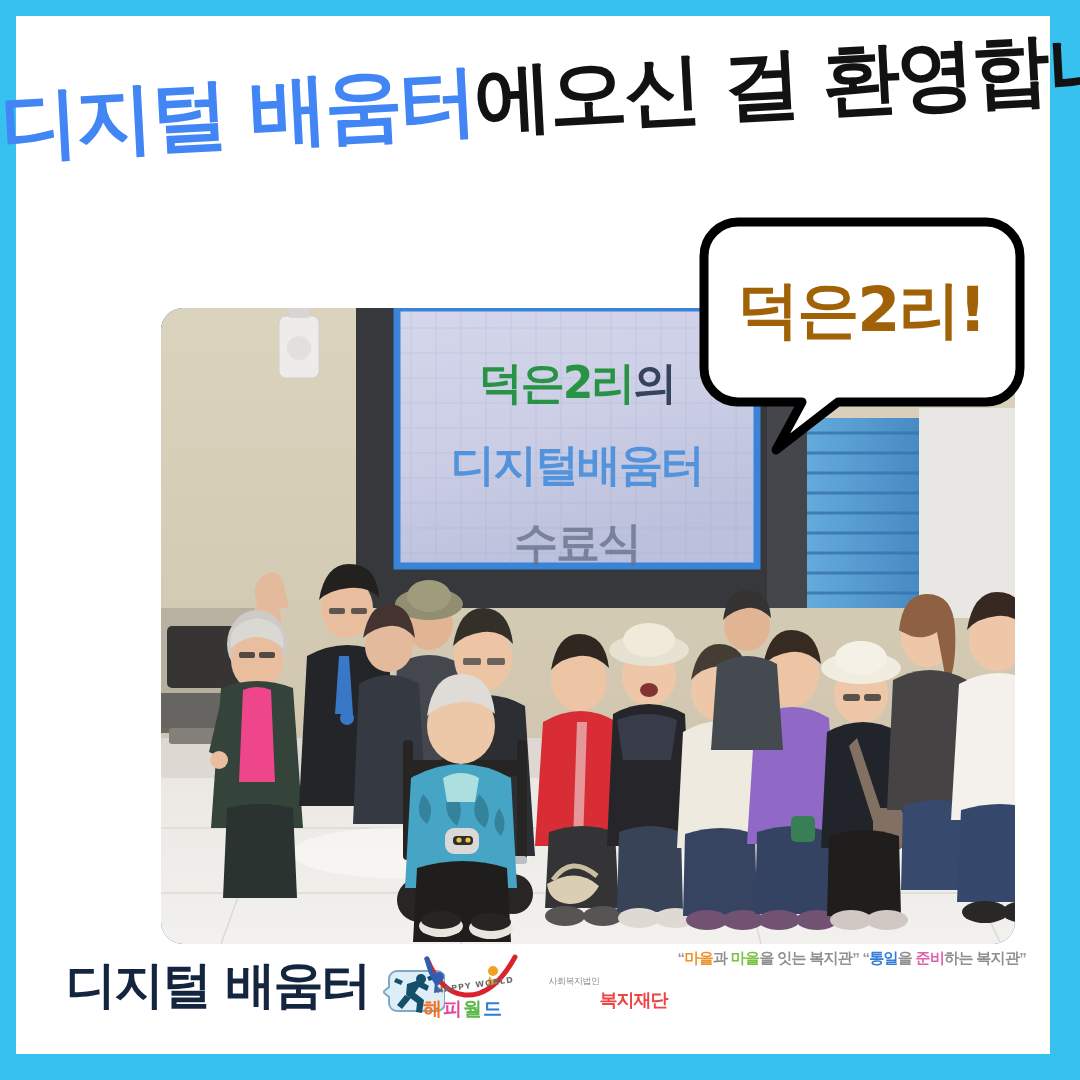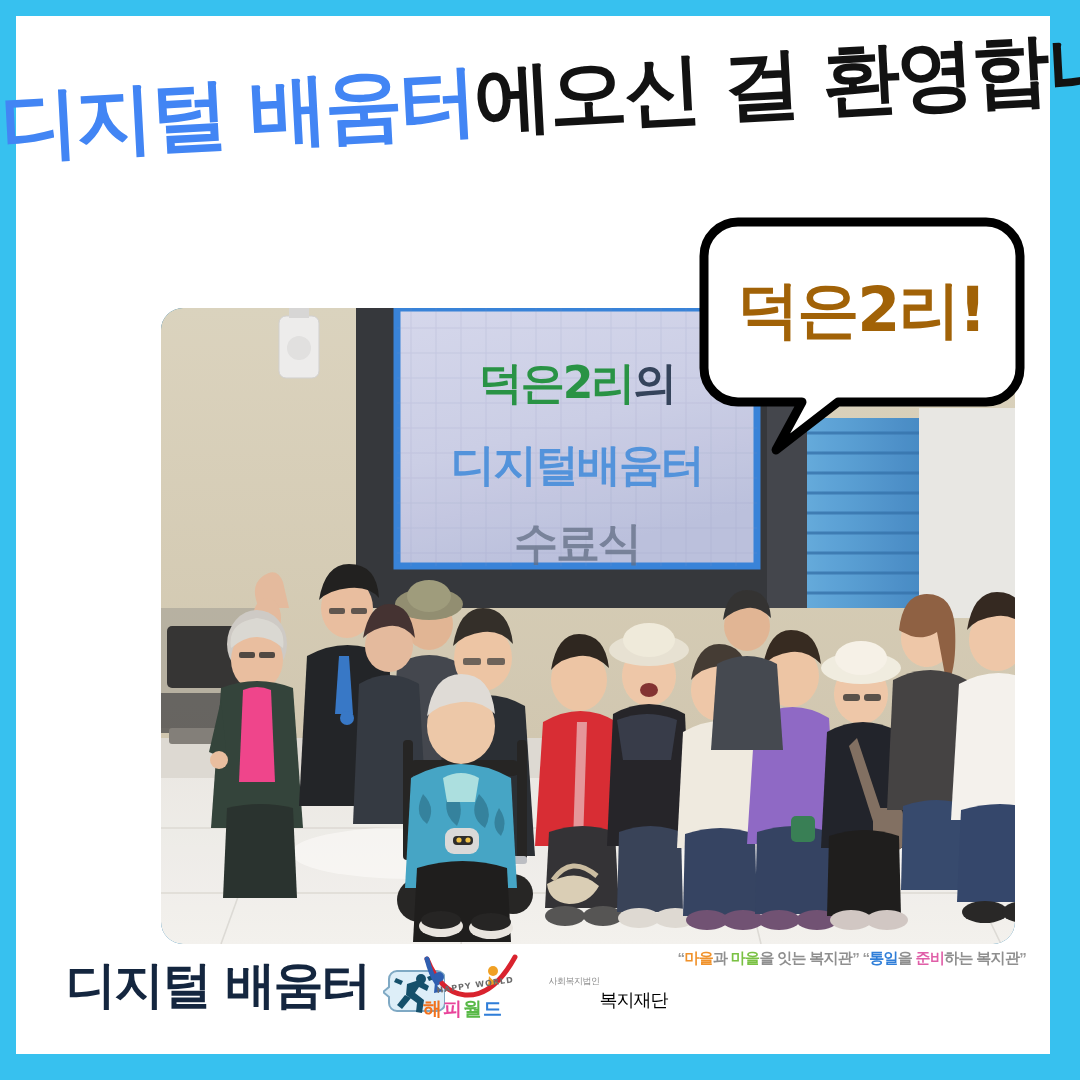--- a/index.html
+++ b/index.html
@@ -129,22 +129,22 @@
     padding-bottom: 6px;
   }
   .org-foundation-small {
     font-size: 9px;
     color: #8b8b8b;
     letter-spacing: -0.5px;
     margin-bottom: 1px;
   }
   .org-foundation-main {
     font-size: 18px;
-    font-weight: 400;
-    color: #000000;
+    font-weight: 700;
+    color: #ef4444;
     letter-spacing: -1px;
     margin-top: 36px;
   }
   .org-right {
     display: flex;
     flex-direction: row;
     justify-content: flex-start;
     height: 72px;
   }
   .org-tagline {

